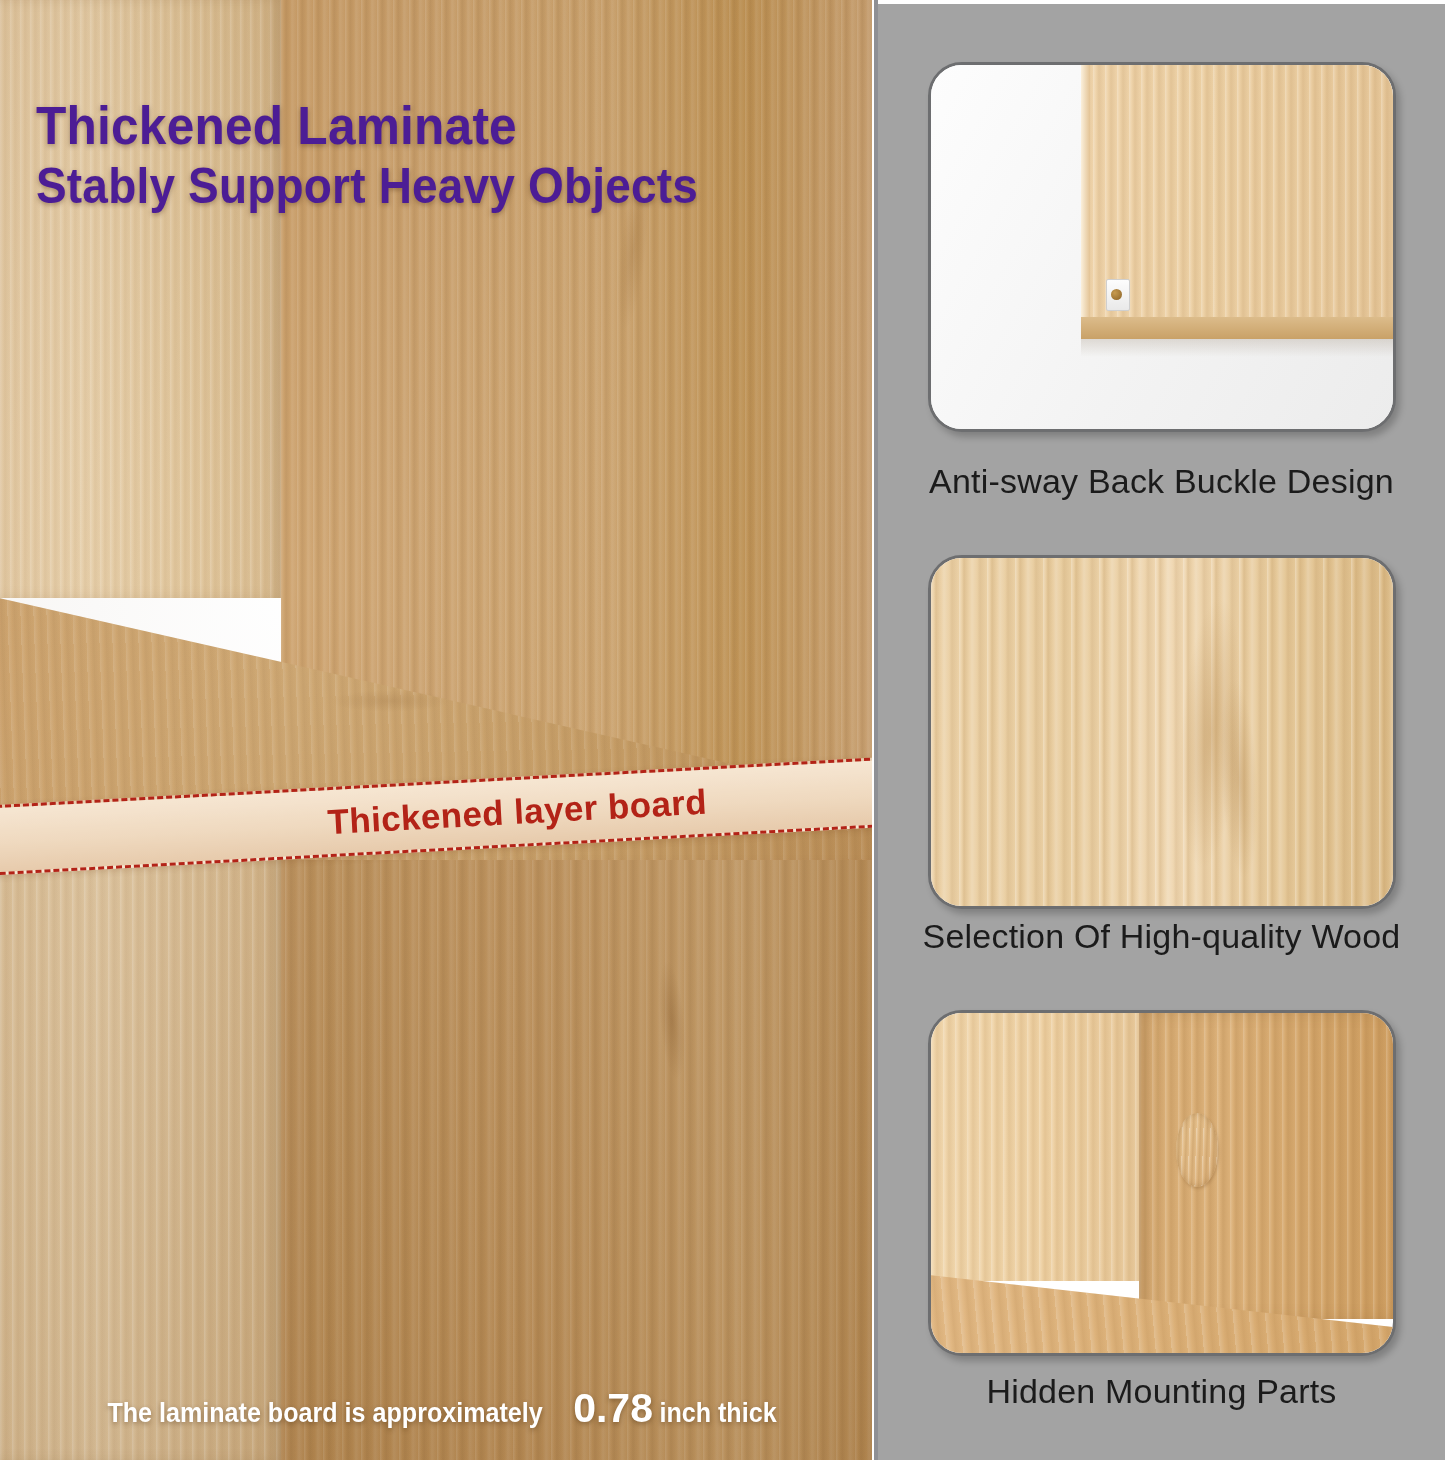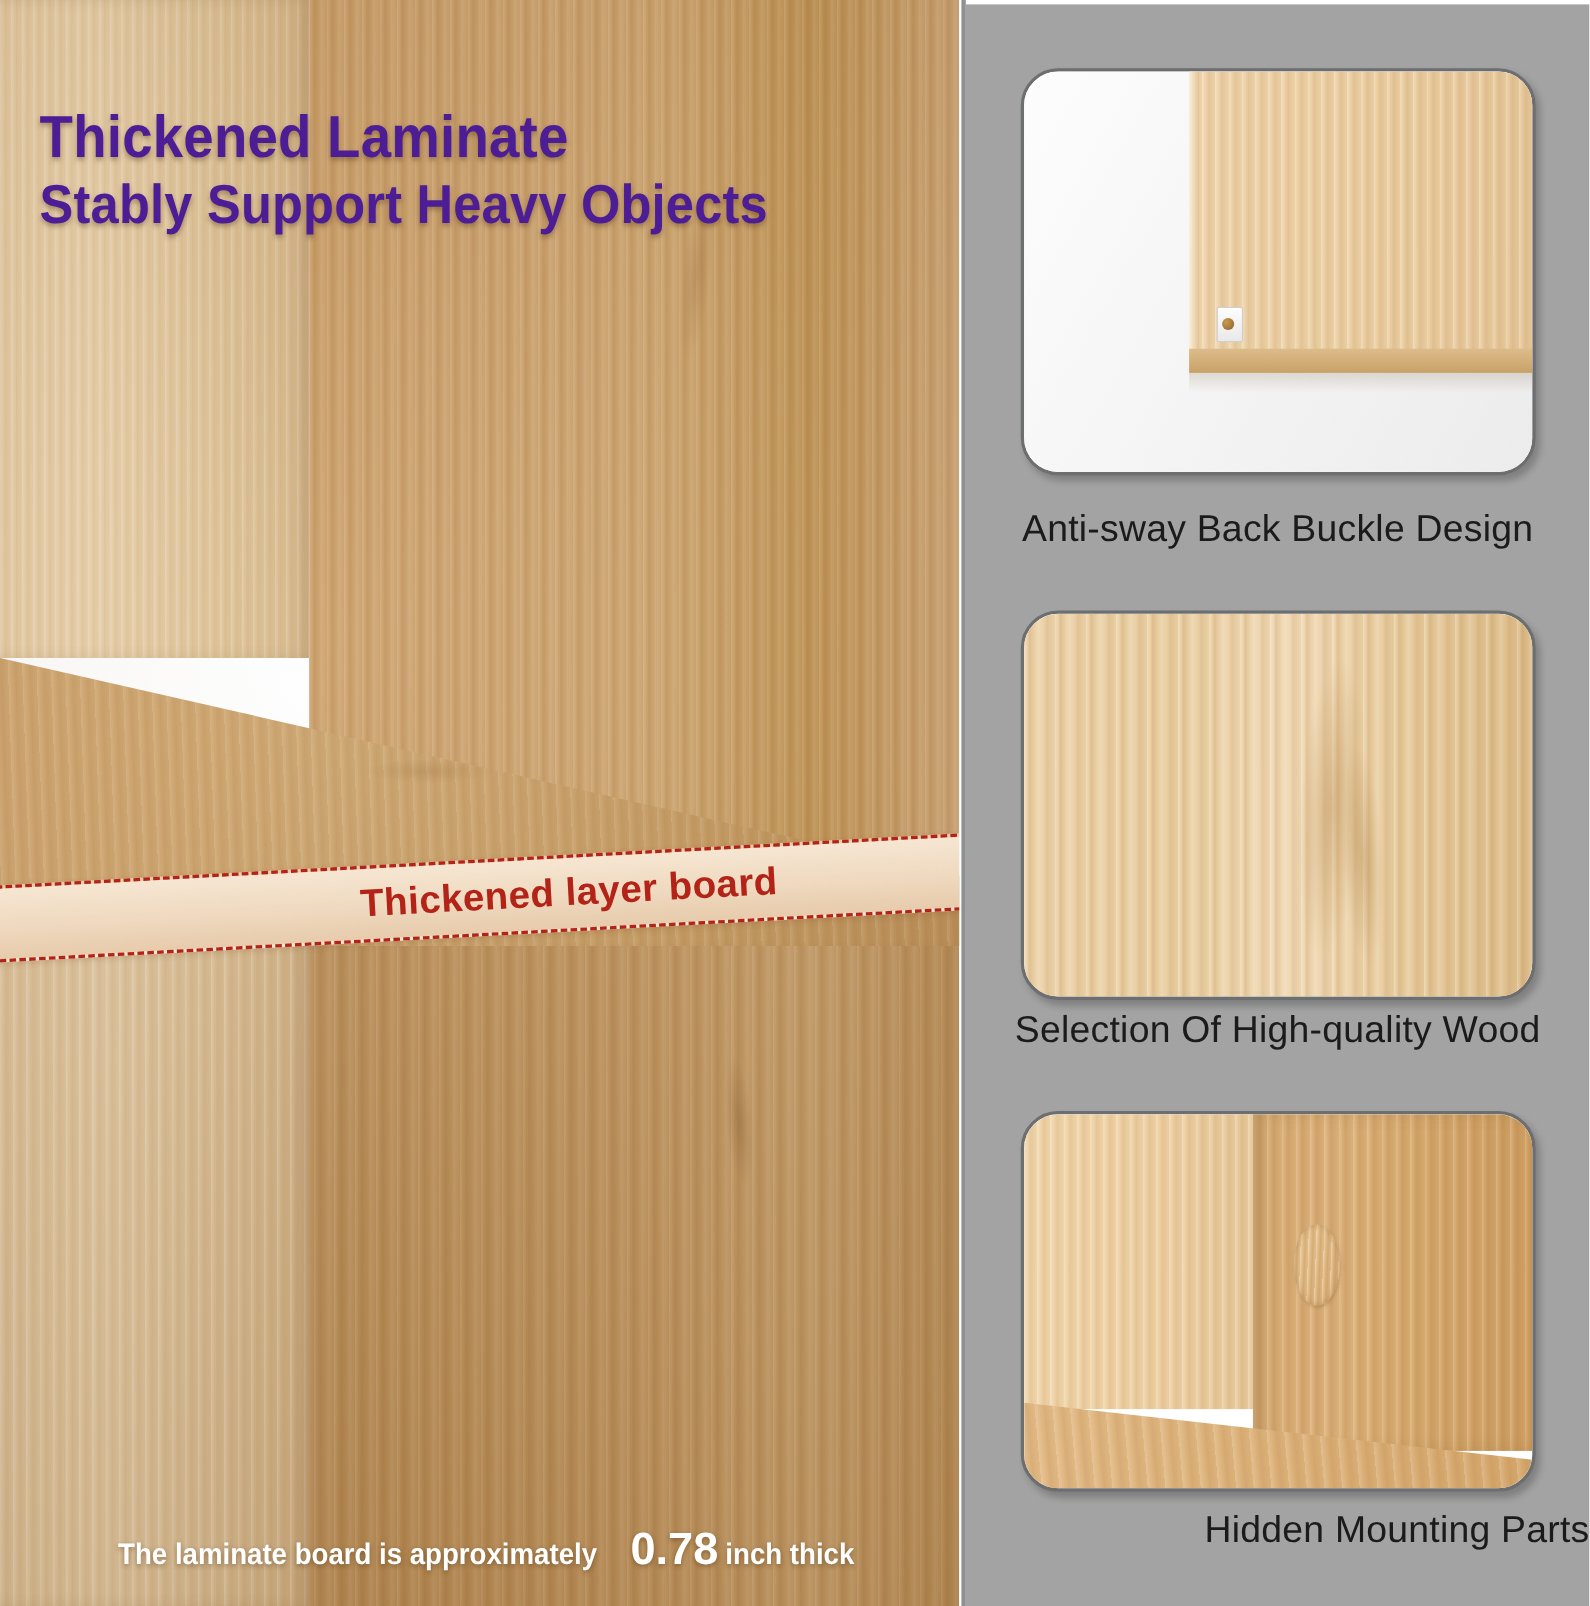--- a/index.html
+++ b/index.html
@@ -160,21 +160,21 @@
   .card.c3{top:1006px;height:340px;}
 
   .caption{
     position:absolute;left:0;width:567px;text-align:center;
     color:#1b1b1b;font-size:34px;letter-spacing:.2px;
     font-family:"Liberation Sans Narrow","Liberation Sans",sans-serif;
     white-space:nowrap;
   }
   .caption.k1{top:458px;}
   .caption.k2{top:913px;text-align:center;}
-  .caption.k3{top:1368px;text-align:right;}
+  .caption.k3{top:1368px;}
 
   
   .t1-wall{position:absolute;inset:0;background:linear-gradient(120deg,#fdfdfd 0%,#f3f3f3 55%,#ececec 100%);}
   .t1-panel{
     position:absolute;left:150px;top:0;right:0;height:268px;
     background:
       repeating-linear-gradient(90deg,
         rgba(255,255,255,.28) 0px, rgba(255,255,255,0) 3px,
         rgba(170,125,70,.16) 6px, rgba(255,255,255,0) 12px),
       linear-gradient(90deg,#efd4ab 0%,#ecd0a4 40%,#e9cb9e 75%,#e6c79a 100%);

